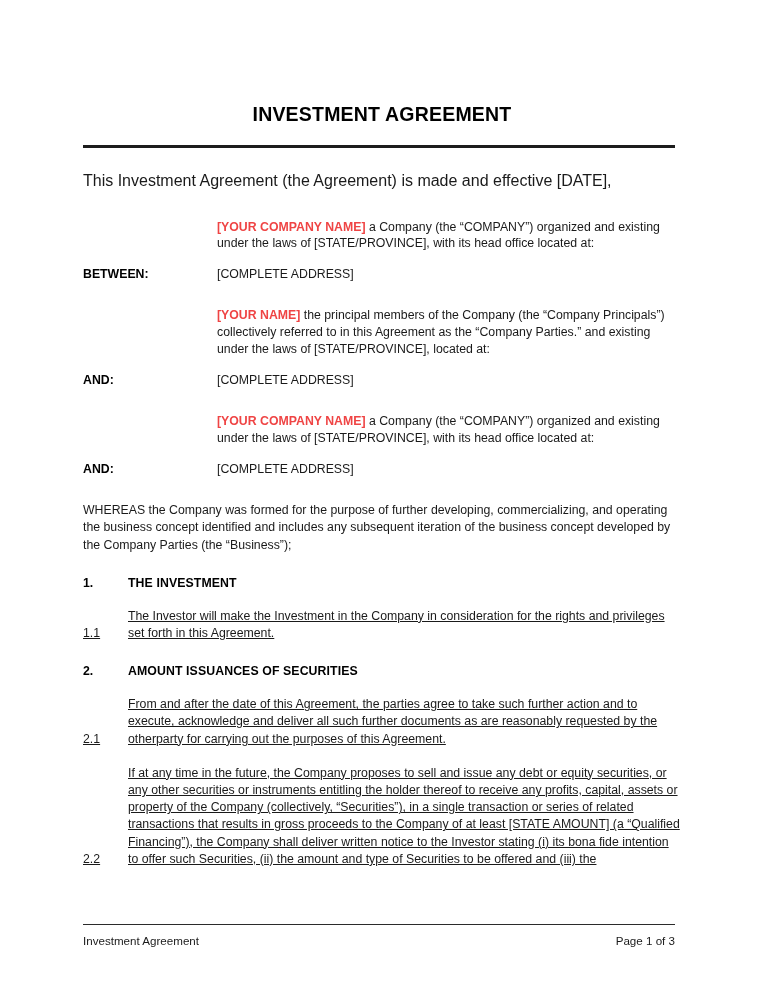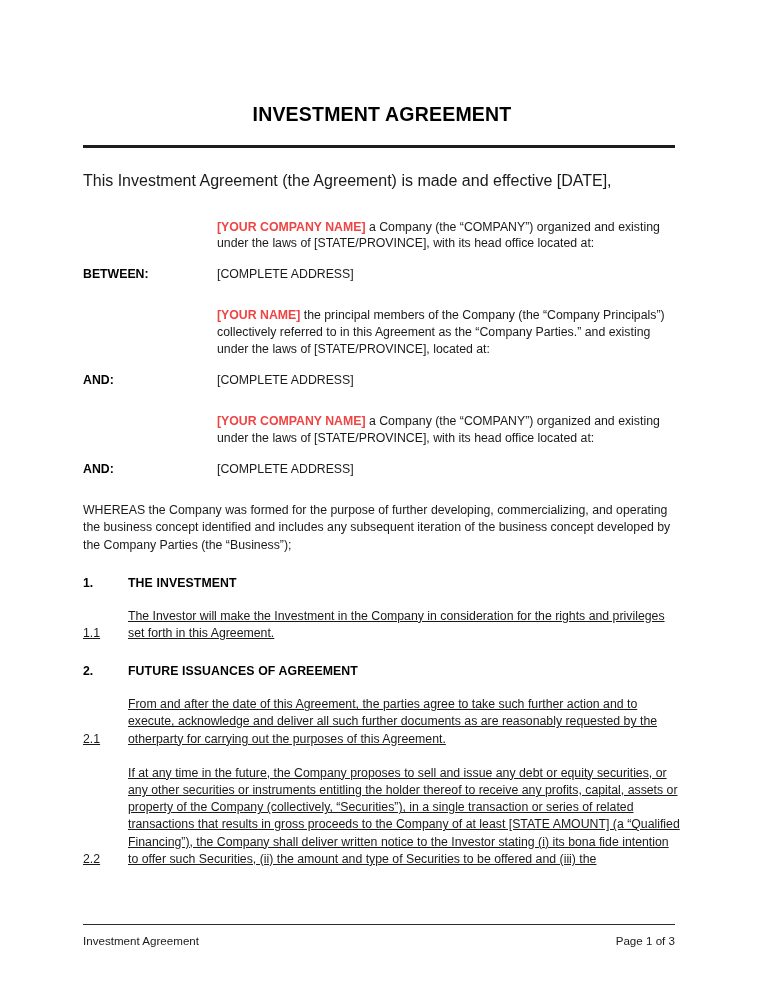--- a/index.html
+++ b/index.html
@@ -209,21 +209,21 @@
       </div>
       <div class="clause">
         <div class="num">1.1</div>
         <div class="text">The Investor will make the Investment in the Company in consideration for the rights and privileges set forth in this Agreement.</div>
       </div>
     </div>
 
     <div class="section">
       <div class="section-head">
         <div class="num">2.</div>
-        <div class="heading">FUTURE ISSUANCES OF AGREEMENT</div>
+        <div class="heading">AMOUNT ISSUANCES OF SECURITIES</div>
       </div>
       <div class="clause">
         <div class="num">2.1</div>
         <div class="text">From and after the date of this Agreement, the parties agree to take such further action and to execute, acknowledge and deliver all such further documents as are reasonably requested by the otherparty for carrying out the purposes of this Agreement.</div>
       </div>
       <div class="clause">
         <div class="num">2.2</div>
         <div class="text">If at any time in the future,  the Company proposes to sell and issue any debt or equity securities, or any other securities or instruments entitling the holder thereof to receive any profits, capital, assets or property of the Company (collectively, “Securities”), in a single transaction or series of related transactions that results in gross proceeds to the Company  of at least [STATE AMOUNT] (a “Qualified Financing”), the Company shall deliver written notice to the Investor stating (i) its bona fide intention to offer such Securities, (ii) the amount and type of Securities to be offered and (iii) the</div>
       </div>
     </div>

